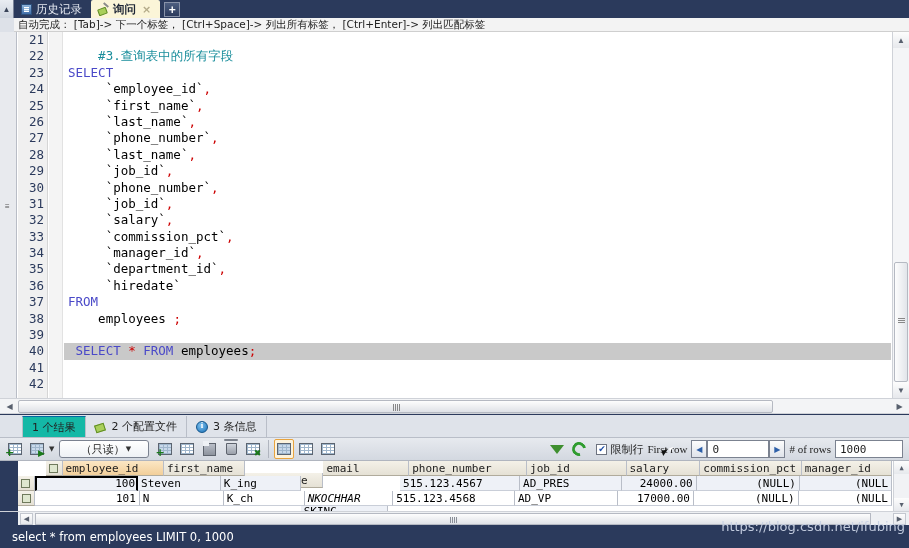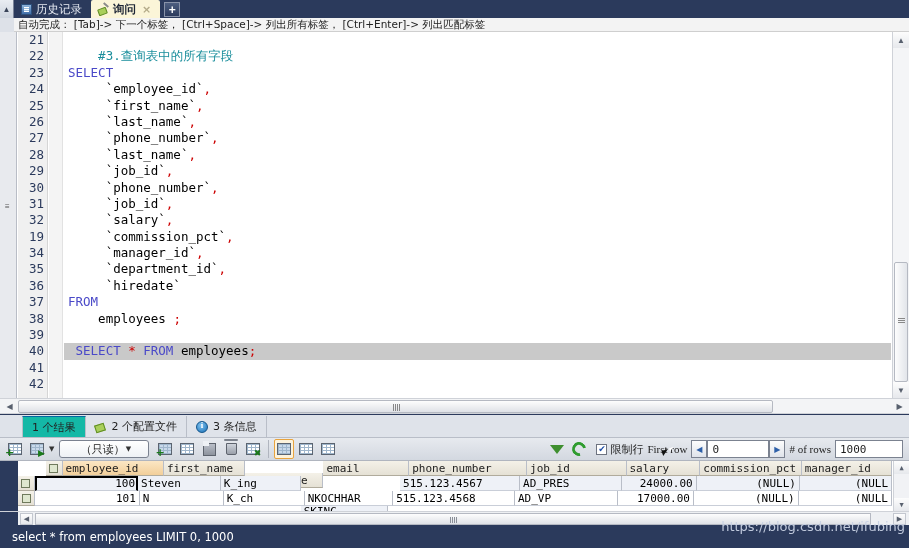--- a/index.html
+++ b/index.html
@@ -457,21 +457,21 @@
         <div>23</div>
         <div>24</div>
         <div>25</div>
         <div>26</div>
         <div>27</div>
         <div>28</div>
         <div>29</div>
         <div>30</div>
         <div>31</div>
         <div>32</div>
-        <div>19</div>
+        <div>33</div>
         <div>34</div>
         <div>35</div>
         <div>36</div>
         <div>37</div>
         <div>38</div>
         <div>39</div>
         <div>40</div>
         <div>41</div>
         <div>42</div>
       </div>
@@ -599,21 +599,21 @@
         <div class="gcell num" style="width: 110px;">(NULL)</div>
         <div class="gcell num" style="width: 98px;">(NULL</div>
       </div>
     <div class="grow r2" id="grid-row-1">
         <div class="rowsel">
           <span class="box"></span>
         </div>
         <div class="gcell num" style="width: 110px;">101</div>
         <div class="gcell" style="width: 88px;">N</div>
         <div class="gcell" style="width: 85px;">K_ch</div>
-        <div class="gcell" style="width: 93px;">NKOCHHAR</div>
+        <div class="gcell" style="width: 93px; font-style: italic;">NKOCHHAR</div>
         <div class="gcell" style="width: 128px;">515.123.4568</div>
         <div class="gcell" style="width: 108px;">AD_VP</div>
         <div class="gcell num" style="width: 80px;">17000.00</div>
         <div class="gcell num" style="width: 110px;">(NULL)</div>
         <div class="gcell num" style="width: 98px;">(NULL</div>
       </div>
     <div class="grid-vscroll">
       <div class="a">▲</div>
       <div class="a b">▼</div>
     </div>

